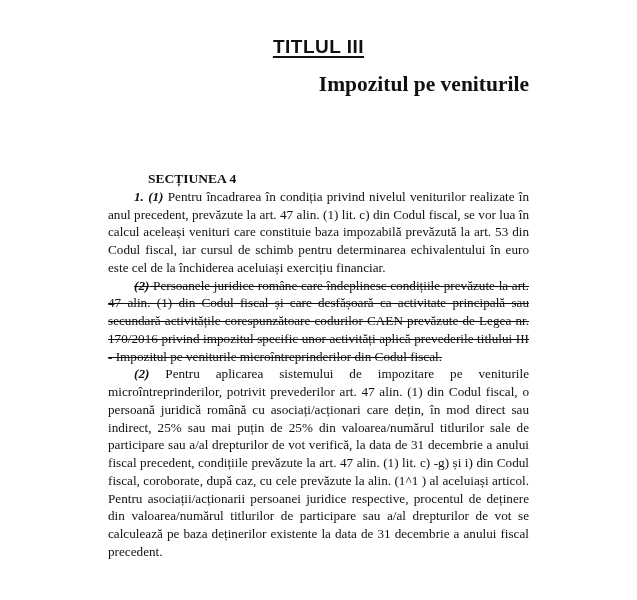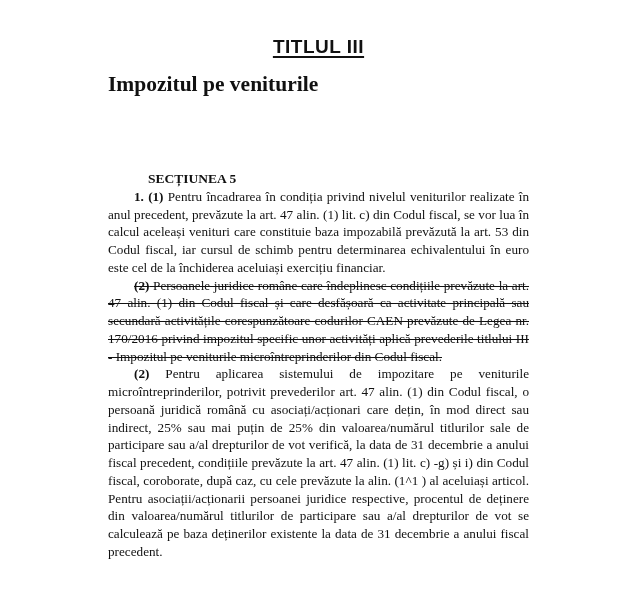--- a/index.html
+++ b/index.html
@@ -39,21 +39,21 @@
     margin-top: 36px;
     margin-bottom: 0;
     line-height: 1.15;
   }
   .titlul span.u {
     text-decoration: underline;
     text-underline-offset: 3px;
     text-decoration-thickness: 1.5px;
   }
   .doc-title {
-    text-align: left;
+    text-align: right;
     font-family: "Liberation Serif", "DejaVu Serif", serif;
     font-weight: bold;
     font-size: 21.5px;
     line-height: 1.26;
     margin-top: 13px;
     margin-bottom: 0;
   }
 
   .sectiune-block {
     margin-top: 72px;
@@ -75,36 +75,36 @@
     text-indent: 26px;
     hyphens: none;
   }
   .first-par {
     margin-top: 16px;
   }
   .struck {
     text-decoration: line-through;
     text-decoration-thickness: 1px;
   }
-  .b { font-weight: bold; }
+  .b { font-weight: bold; font-style: italic; }
 </style>
 </head>
 <body>
 
 <div class="page">
   <div class="content">
 
     <h1 class="titlul"><span class="u">TITLUL III</span></h1>
 
     <h2 class="doc-title">
       <span>Impozitul pe veniturile</span><br>
     </h2>
 
     <div class="sectiune-block">
-      <div class="sectiune-line">SECȚIUNEA 5</div>
+      <div class="sectiune-line">SECȚIUNEA 4</div>
     </div>
 
     <p class="body-par first-par"><span class="b">1. (1)</span> <span>Pentru încadrarea în condiția privind nivelul veniturilor realizate în anul precedent, prevăzute la art. 47 alin. (1) lit. c) din Codul fiscal, se vor lua în calcul aceleași venituri care constituie baza impozabilă prevăzută la art. 53 din Codul fiscal, iar cursul de schimb pentru determinarea echivalentului în euro este cel de la închiderea aceluiași exercițiu financiar.</span></p>
 
     <p class="body-par struck"><span class="b">(2)</span> <span>Persoanele juridice române care îndeplinesc condițiile prevăzute la art. 47 alin. (1) din Codul fiscal și care desfășoară ca activitate principală sau secundară activitățile corespunzătoare codurilor CAEN prevăzute de Legea nr. 170/2016 privind impozitul specific unor activități aplică prevederile titlului III - Impozitul pe veniturile microîntreprinderilor din Codul fiscal.</span></p>
 
     <p class="body-par"><span class="b">(2)</span> <span>Pentru aplicarea sistemului de impozitare pe veniturile microîntreprinderilor, potrivit prevederilor art. 47 alin. (1) din Codul fiscal, o persoană juridică română cu asociați/acționari care dețin, în mod direct sau indirect, 25% sau mai puțin de 25% din valoarea/numărul titlurilor sale de participare sau a/al drepturilor de vot verifică, la data de 31 decembrie a anului fiscal precedent, condițiile prevăzute la art. 47 alin. (1) lit. c) -g) și i) din Codul fiscal, coroborate, după caz, cu cele prevăzute la alin. (1^1 ) al aceluiași articol. Pentru asociații/acționarii persoanei juridice respective, procentul de deținere din valoarea/numărul titlurilor de participare sau a/al drepturilor de vot se calculează pe baza deținerilor existente la data de 31 decembrie a anului fiscal precedent.</span></p>
 
   </div>
 </div>

